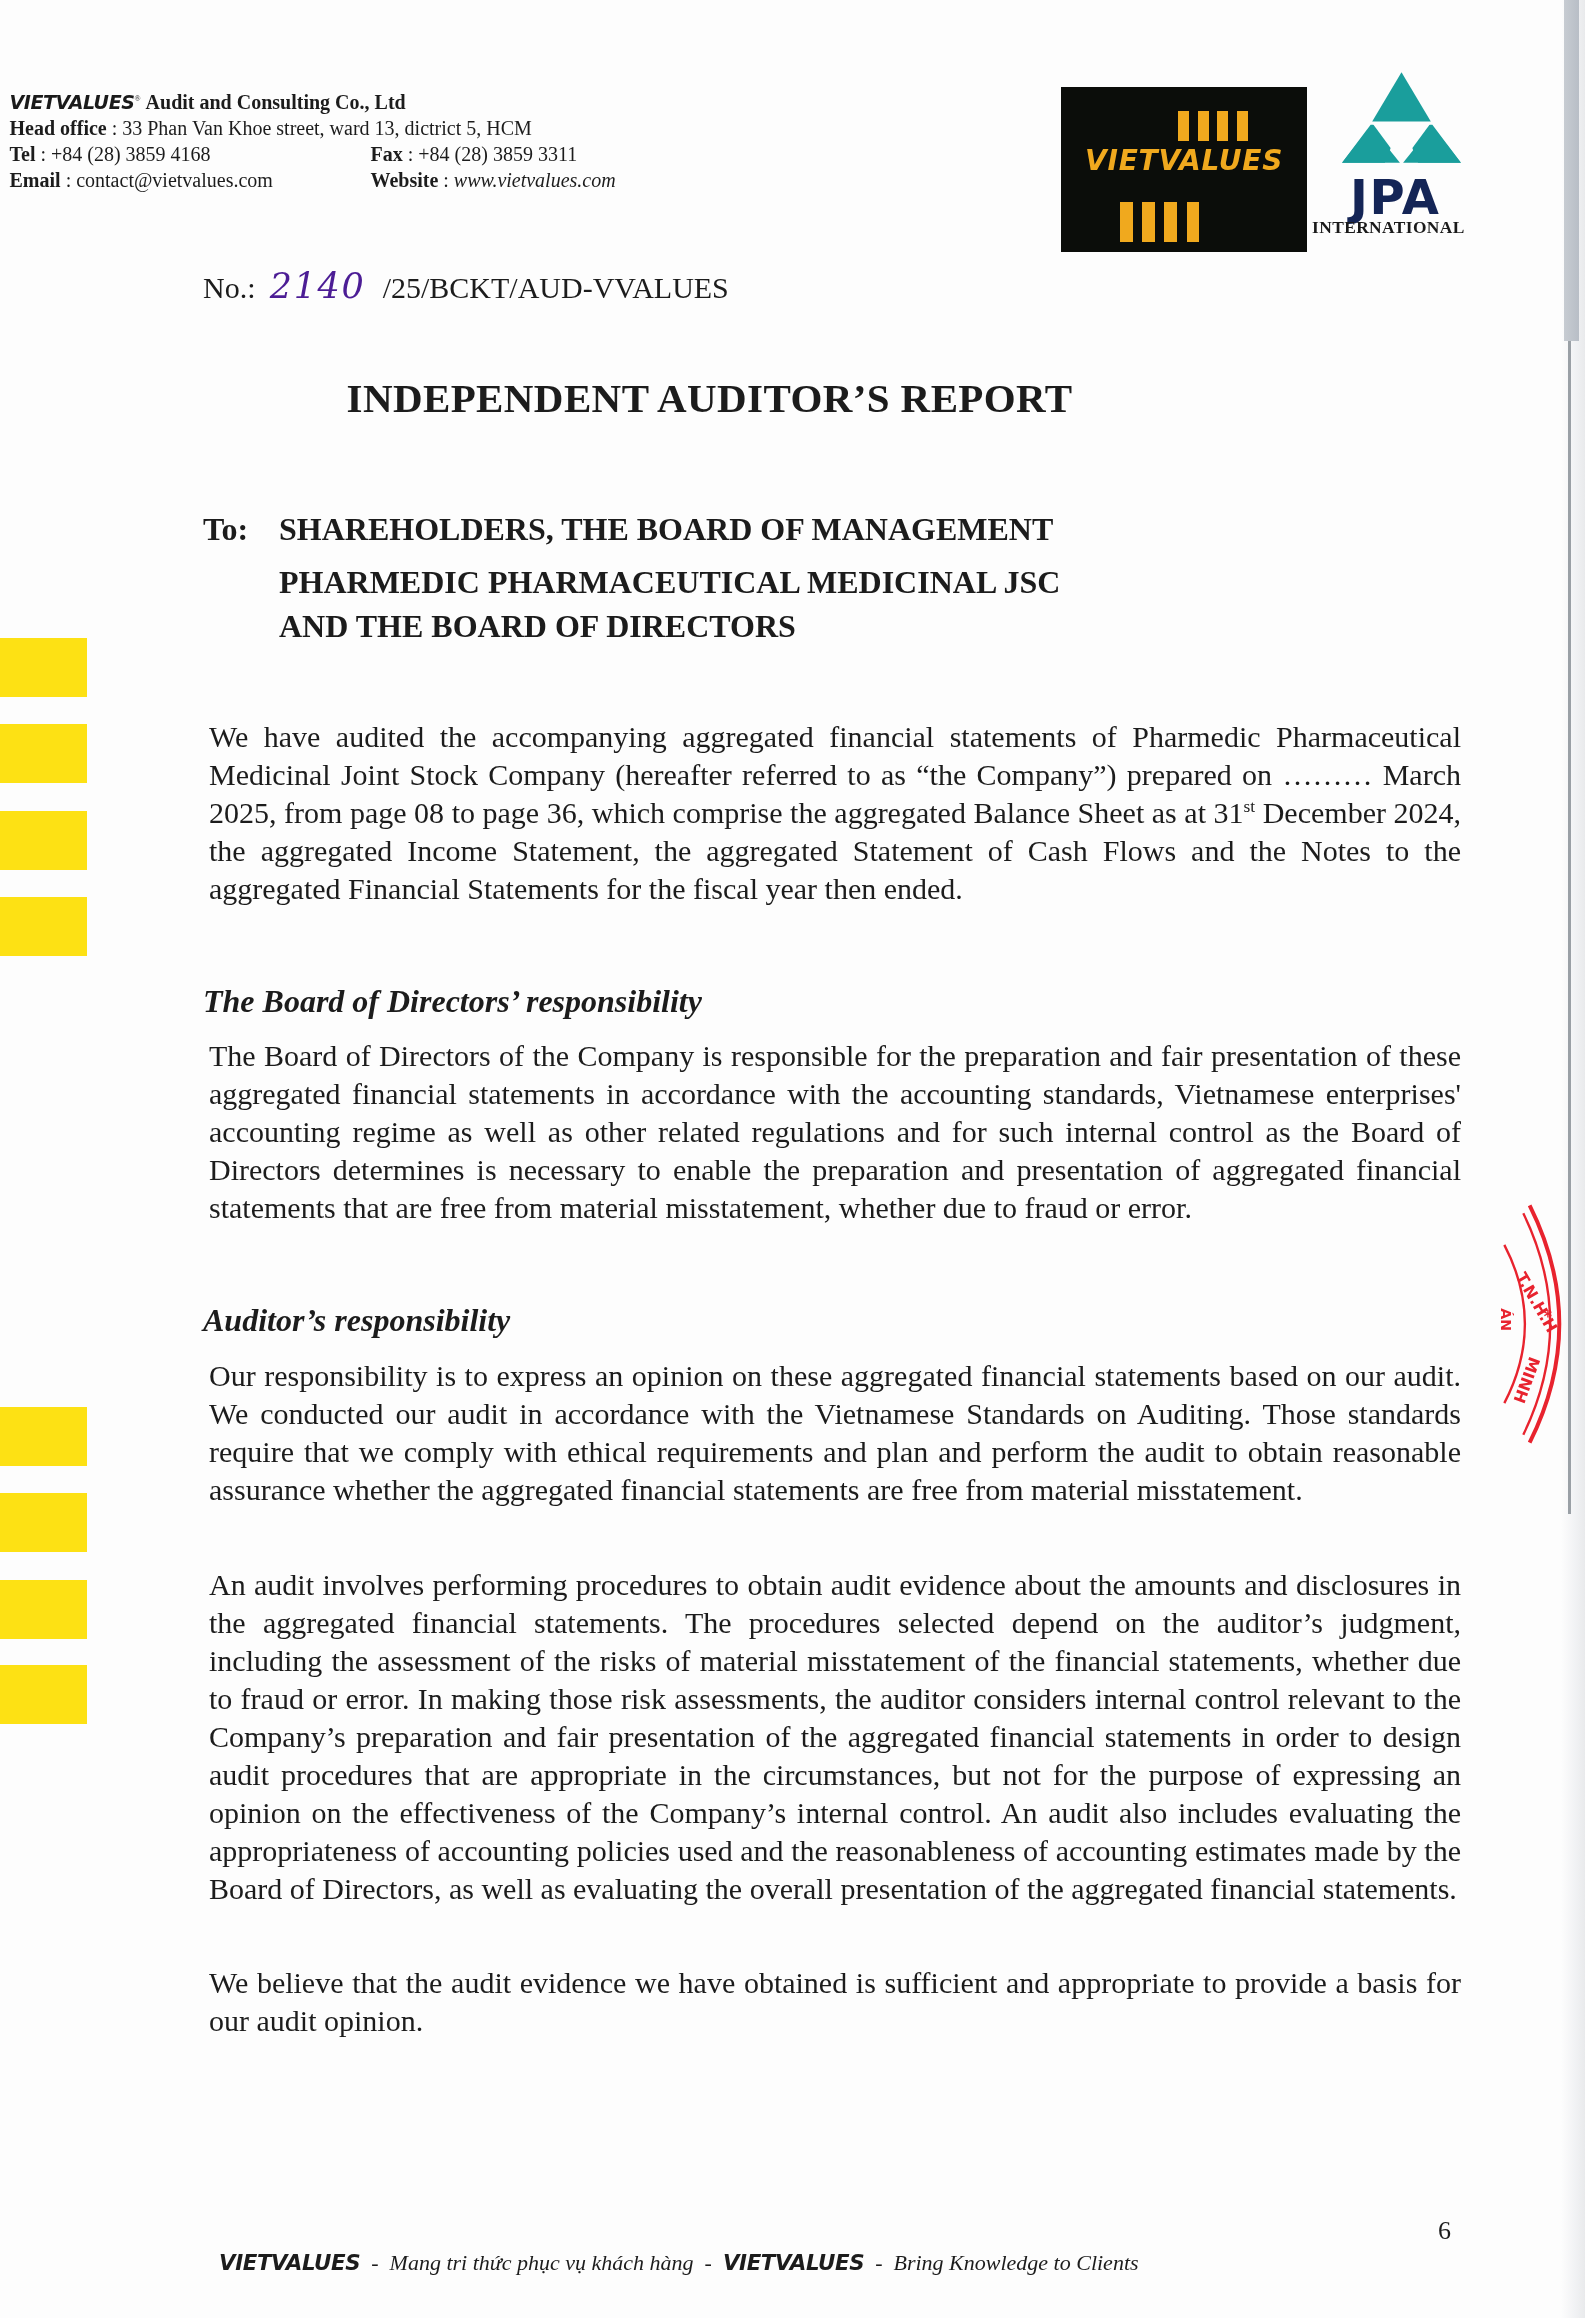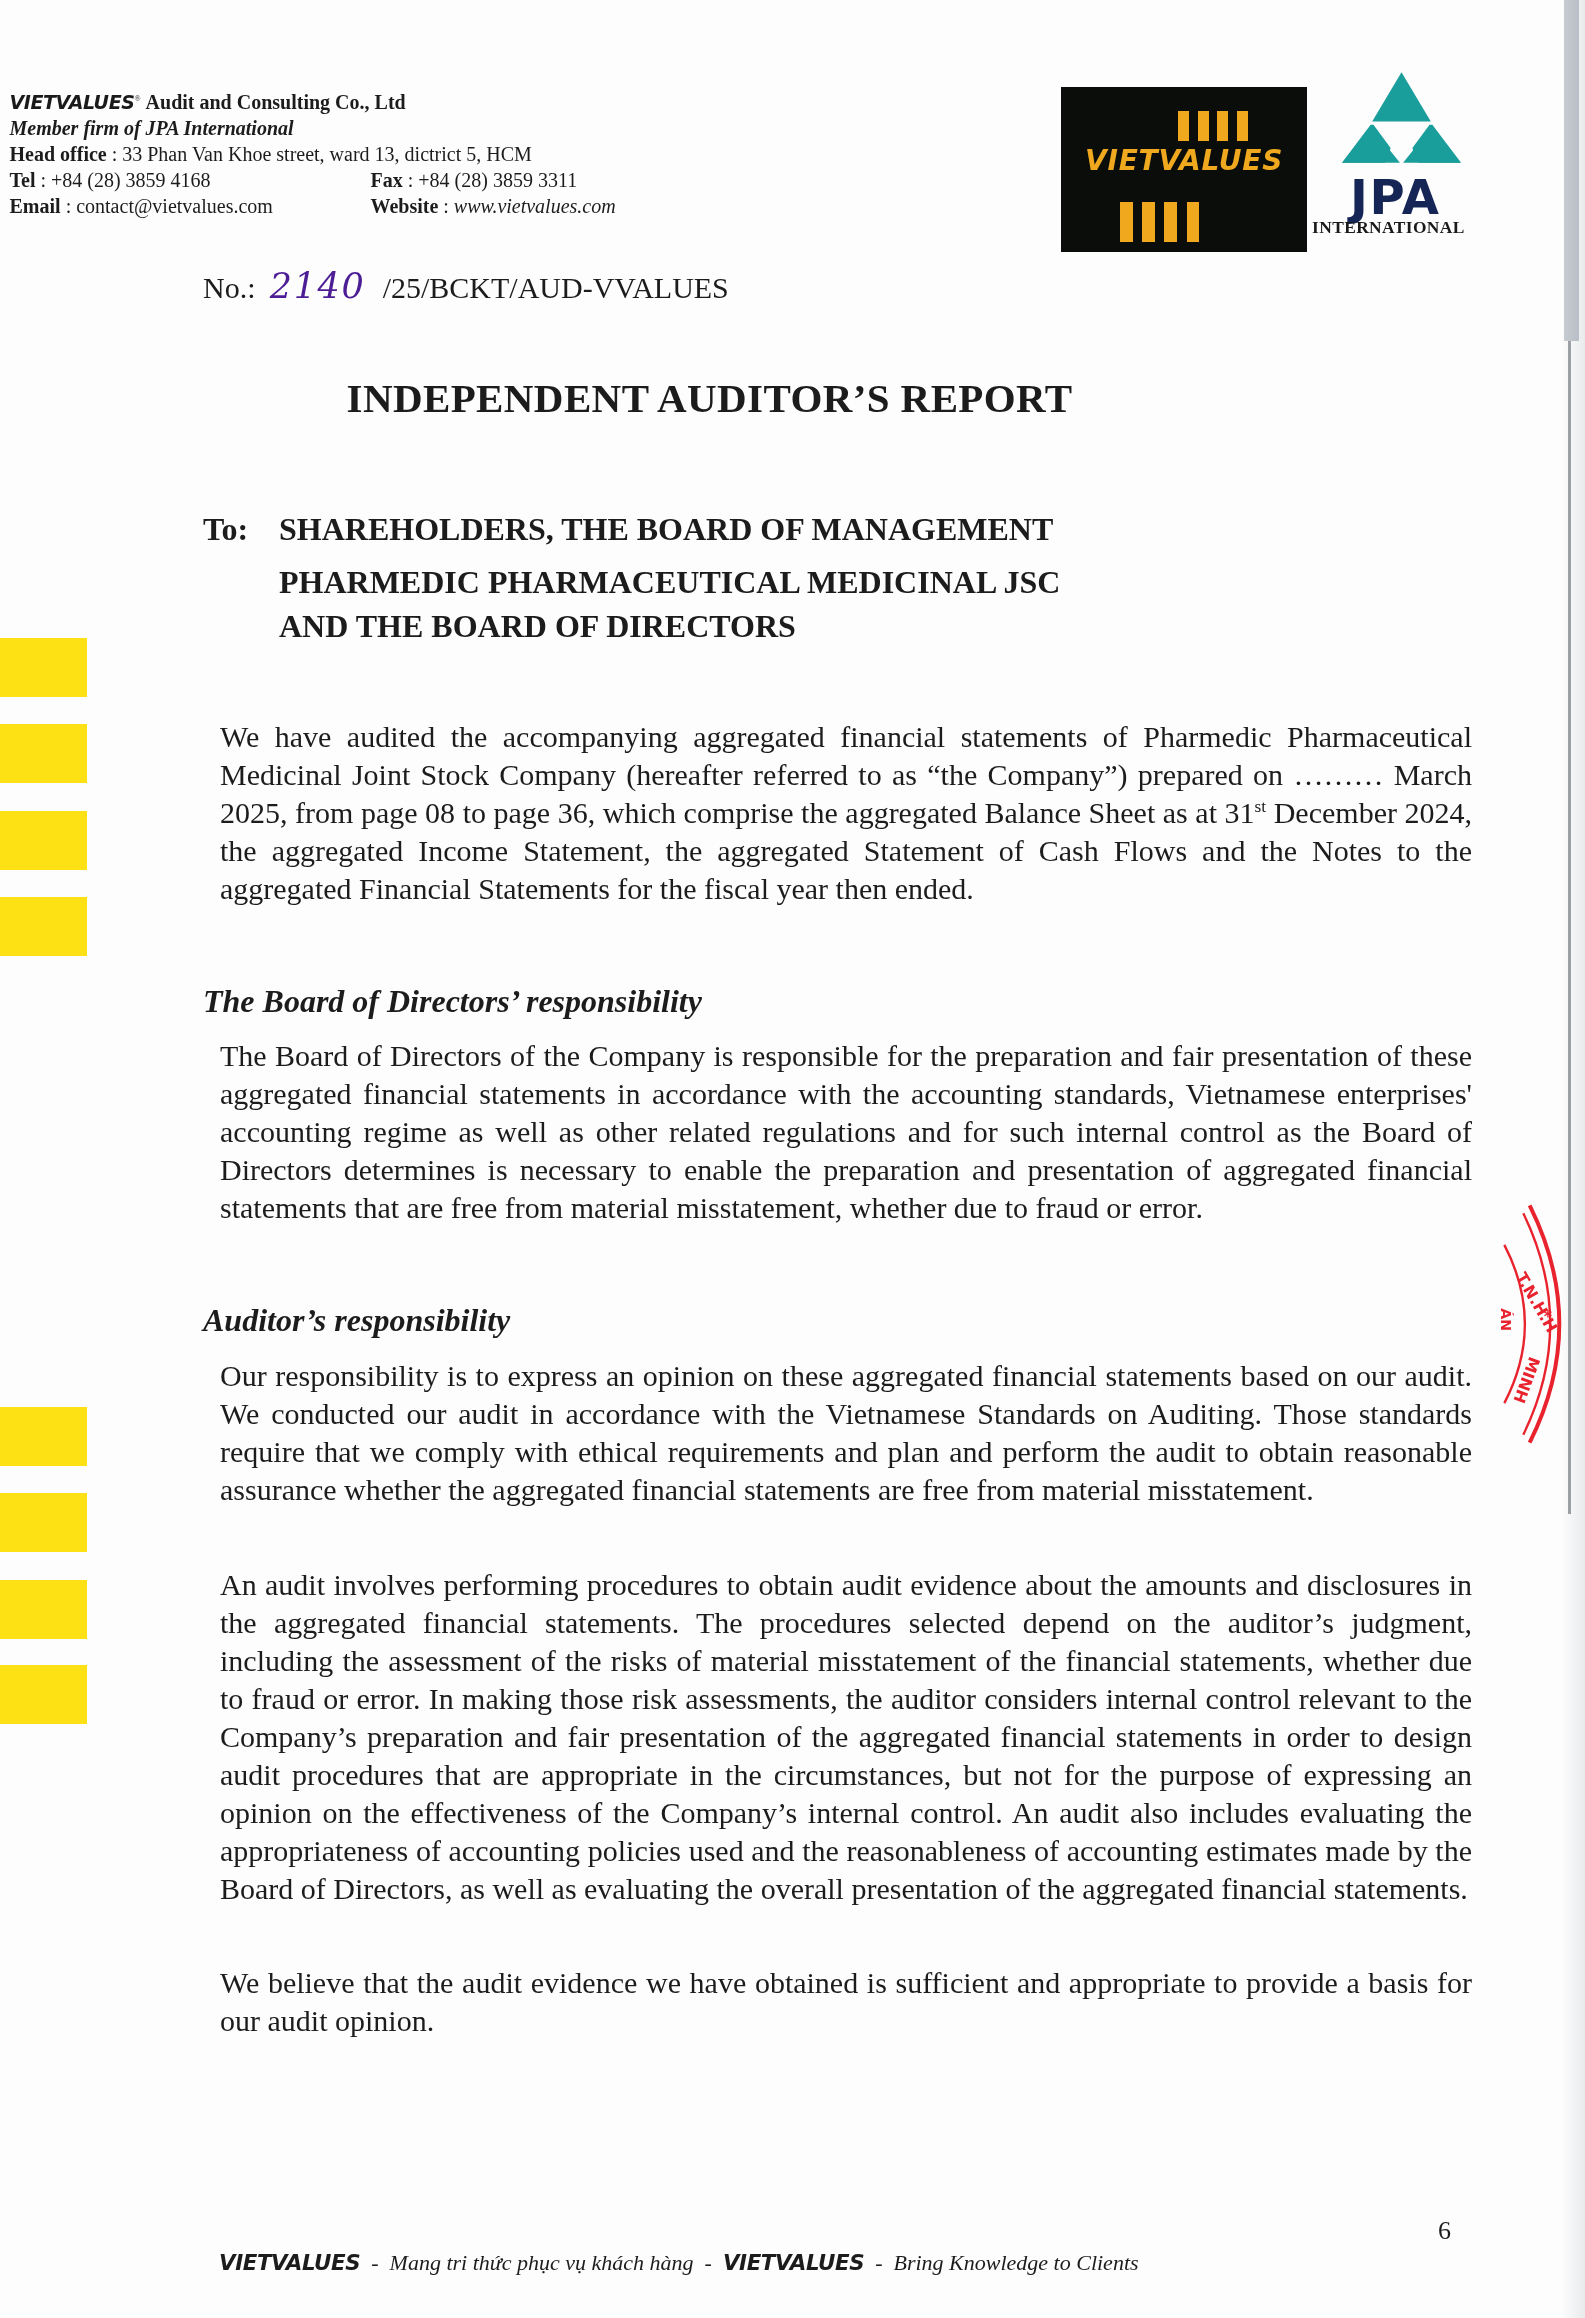--- a/index.html
+++ b/index.html
@@ -41,21 +41,21 @@
     .title { position: absolute; left: 0; width: 1451px; top: 374px; text-align: center; font-weight: bold; font-size: 41px; letter-spacing: 0.4px; padding-right: 32px; }
 
     .to { position: absolute; left: 203px; top: 507px; font-weight: bold; font-size: 32px; line-height: 44px; }
     .to .lbl { display: inline-block; width: 76px; }
     .to .ind { padding-left: 76px; }
     .to .row3 { margin-top: 8.7px; }
 
     
     .ytab { position: absolute; left: 0; width: 87px; height: 59px; background: #fde114; }
 
-    .body-text { position: absolute; left: 220px; width: 1252px; font-size: 30px; line-height: 38px; text-align: justify; }
+    .body-text { position: absolute; left: 209px; width: 1252px; font-size: 30px; line-height: 38px; text-align: justify; }
     .body-text sup { font-size: 17.4px; line-height: 0; }
     .h-italic { position: absolute; left: 203px; font-weight: bold; font-style: italic; font-size: 32px; }
 
     
     .stamp { position: absolute; left: 1498px; top: 1189px; width: 87px; height: 270px; }
 
     
     .footer { position: absolute; left: 219px; top: 2250px; font-size: 22px; font-style: italic; white-space: nowrap; display: flex; align-items: baseline; }
     .footer .fb { font-family: "DejaVu Sans", sans-serif; font-weight: bold; font-style: italic; font-size: 21.4px; letter-spacing: -0.4px; font-style: italic; }
     .footer .sep { font-style: normal; margin: 0 11px; }
@@ -66,21 +66,20 @@
 
 <div class="edge"></div>
 <div class="edge-bar"></div>
 <div class="edge-line"></div>
 
 <div class="hdr-left">
   <div>
     <span class="brand">VIETVALUES</span><sup style="font-size:8px">®</sup>
     <span class="company">Audit and Consulting Co., Ltd</span>
   </div>
-  <div class="member">Member firm of JPA International</div>
   <div>
     <b>Head office</b> :
     <span>33 Phan Van Khoe street, ward 13, dictrict 5, HCM</span>
   </div>
   <div class="row">
     <div class="col1"><b>Tel</b> : <span>+84 (28) 3859 4168</span></div>
     <div><b>Fax</b> : <span>+84 (28) 3859 3311</span></div>
   </div>
   <div class="row">
     <div class="col1"><b>Email</b> : <span>contact@vietvalues.com</span></div>

